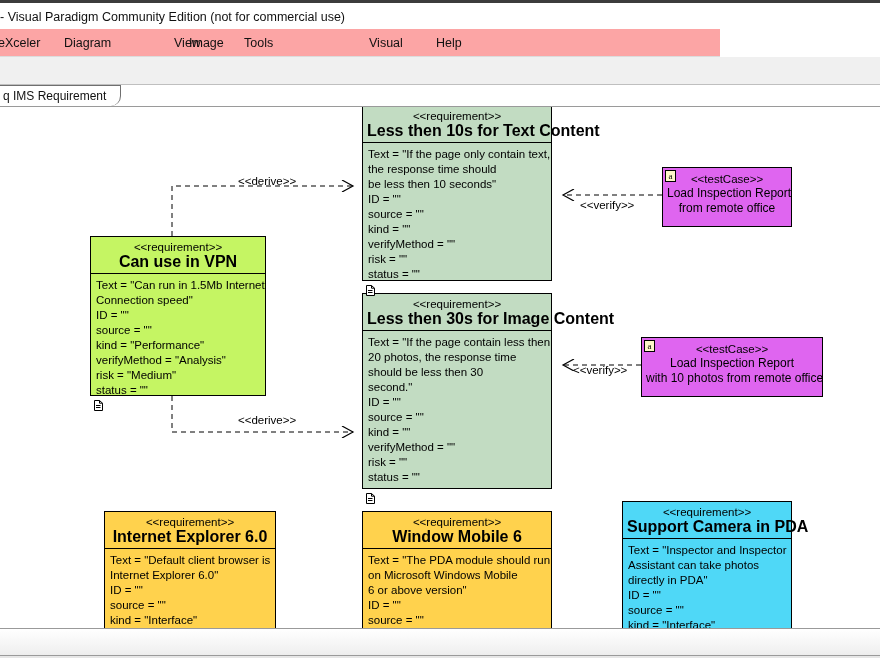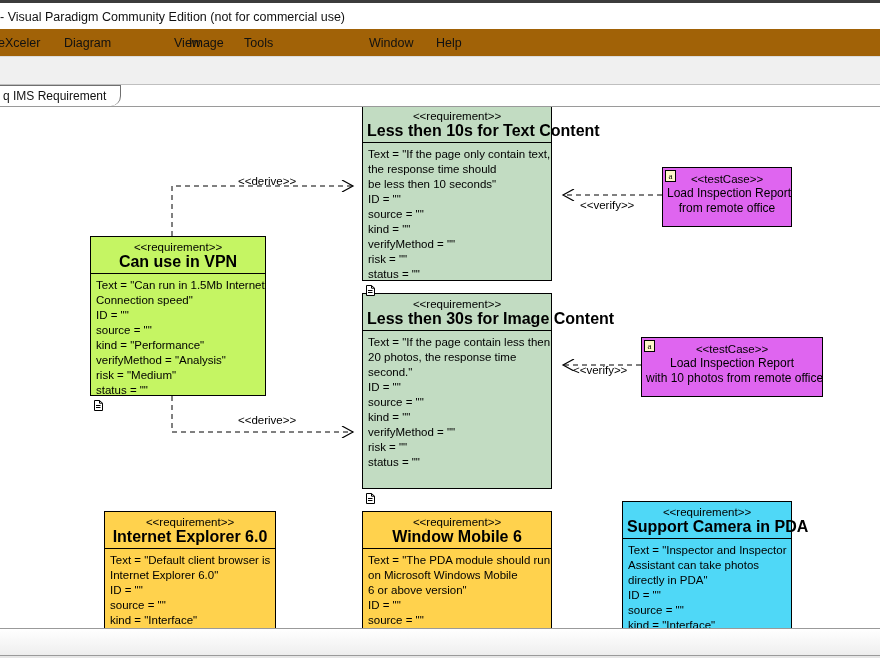--- a/index.html
+++ b/index.html
@@ -36,22 +36,22 @@
     left: 0px; top: 7px;
     font-size: 12.5px;
     color: #111111;
     white-space: nowrap;
   }
 
   
   .menubar {
     position: absolute;
     left: 0; top: 29px;
-    width: 880px; height: 28px;
-    background: #a16207;
+    width: 720px; height: 28px;
+    background: #fca5a5;
     border-bottom: 1px solid #dcdcdc;
     box-sizing: border-box;
   }
   .menu-item {
     position: absolute;
     top: 6px;
     font-size: 12.5px;
     color: #111111;
     white-space: nowrap;
     cursor: default;
@@ -221,21 +221,21 @@
     <div class="titlebar-text">- Visual Paradigm Community Edition (not for commercial use)</div>
   </div>
 
   <div class="menubar" id="menubar">
       <div class="menu-item" style="left: -6px;">eXceler</div>
       <div class="menu-item" style="left: 60px;">Diagram</div>
       <div class="menu-item" style="left: 130px; margin-left: 40px;">View</div>
       <div class="menu-item" style="left: 185px;">Image</div>
       <div class="menu-item" style="left: 240px;">Tools</div>
       <div class="menu-item" style="left: 292px; margin-top: 40px;">Modeling</div>
-      <div class="menu-item" style="left: 365px;">Window</div>
+      <div class="menu-item" style="left: 365px;">Visual</div>
       <div class="menu-item" style="left: 432px;">Help</div>
     </div>
 
   <div class="toolbar"></div>
 
   <div class="tabstrip">
     <div class="tab">
       <span class="tab-label">q IMS Requirement</span>
     </div>
   </div>
@@ -318,20 +318,21 @@
           </svg></div>
         <div class="node" style="left: 362px; top: 186px; width: 190px; height: 196px; background: rgb(194, 220, 194);">
           <div class="node-head" style="height: 36px;">
             <div class="node-stereo">&lt;&lt;requirement&gt;&gt;</div>
             <div class="node-name">Less then 30s for Image Content</div>
           </div>
           <div class="node-sep"></div>
           <div class="node-body">
             <div class="attr-line">Text = "If the page contain less then</div>
             <div class="attr-line">20 photos, the response time</div>
+            <div class="attr-line">should be less then 30</div>
             <div class="attr-line">second."</div>
             <div class="attr-line">ID = ""</div>
             <div class="attr-line">source = ""</div>
             <div class="attr-line">kind = ""</div>
             <div class="attr-line">verifyMethod = ""</div>
             <div class="attr-line">risk = ""</div>
             <div class="attr-line">status = ""</div>
           </div>
         </div>
         <div class="doc-icon" style="left: 366px; top: 383px;"><svg width="9" height="11" viewBox="0 0 9 11">

